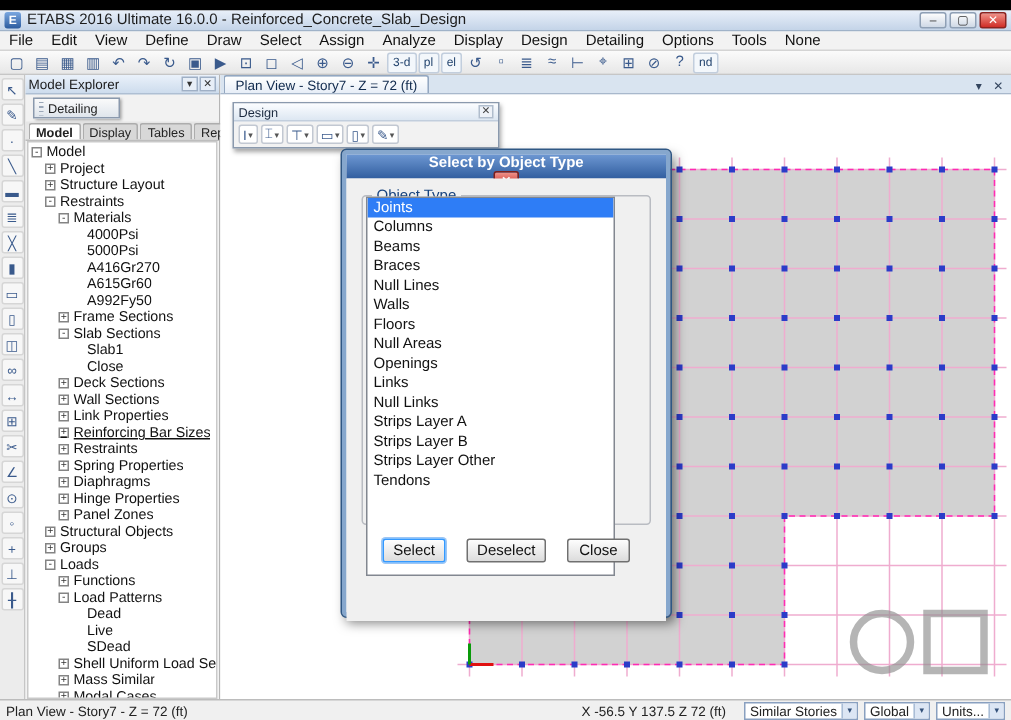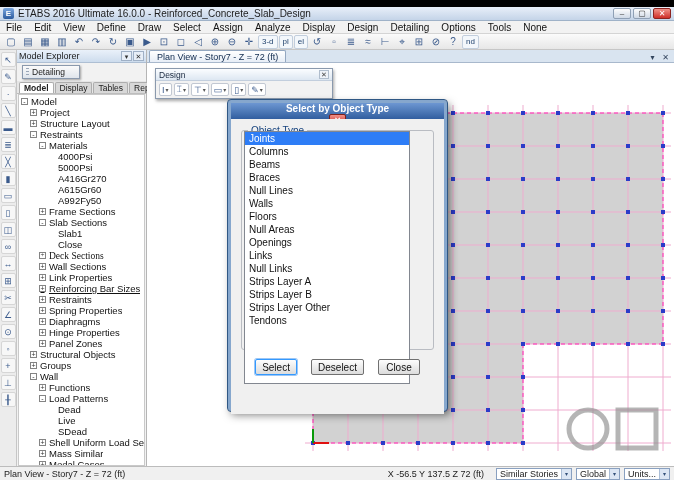--- a/index.html
+++ b/index.html
@@ -340,21 +340,21 @@
           <span class="tree-label">Slab Sections</span>
         </div>
         <div class="tree-row" style="padding-left: 29px;">
           <span class="leaf-spacer"></span>
           <span class="tree-label">Slab1</span>
         </div>
         <div class="tree-row" style="padding-left: 29px;">
           <span class="leaf-spacer"></span>
           <span class="tree-label">Close</span>
         </div>
-        <div class="tree-row" style="padding-left: 20px; font-family: Liberation Serif, serif;">
+        <div class="tree-row" style="padding-left: 20px;">
           <span class="expander">+</span>
           <span class="tree-label">Deck Sections</span>
         </div>
         <div class="tree-row" style="padding-left: 20px;">
           <span class="expander">+</span>
           <span class="tree-label">Wall Sections</span>
         </div>
         <div class="tree-row" style="padding-left: 20px;">
           <span class="expander">+</span>
           <span class="tree-label">Link Properties</span>
@@ -386,21 +386,21 @@
         <div class="tree-row" style="padding-left: 11px;">
           <span class="expander">+</span>
           <span class="tree-label">Structural Objects</span>
         </div>
         <div class="tree-row" style="padding-left: 11px;">
           <span class="expander">+</span>
           <span class="tree-label">Groups</span>
         </div>
         <div class="tree-row" style="padding-left: 11px;">
           <span class="expander">-</span>
-          <span class="tree-label">Wall</span>
+          <span class="tree-label">Loads</span>
         </div>
         <div class="tree-row" style="padding-left: 20px;">
           <span class="expander">+</span>
           <span class="tree-label">Functions</span>
         </div>
         <div class="tree-row" style="padding-left: 20px;">
           <span class="expander">-</span>
           <span class="tree-label">Load Patterns</span>
         </div>
         <div class="tree-row" style="padding-left: 29px;">

